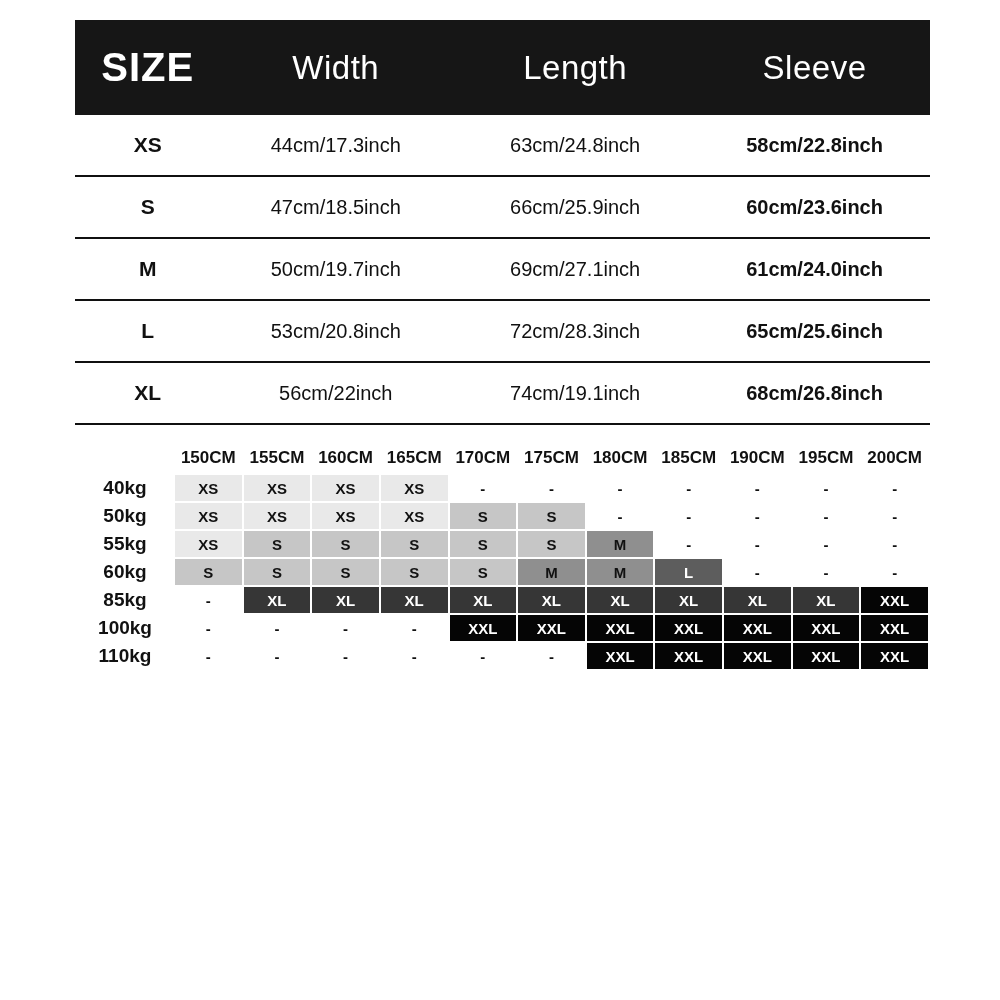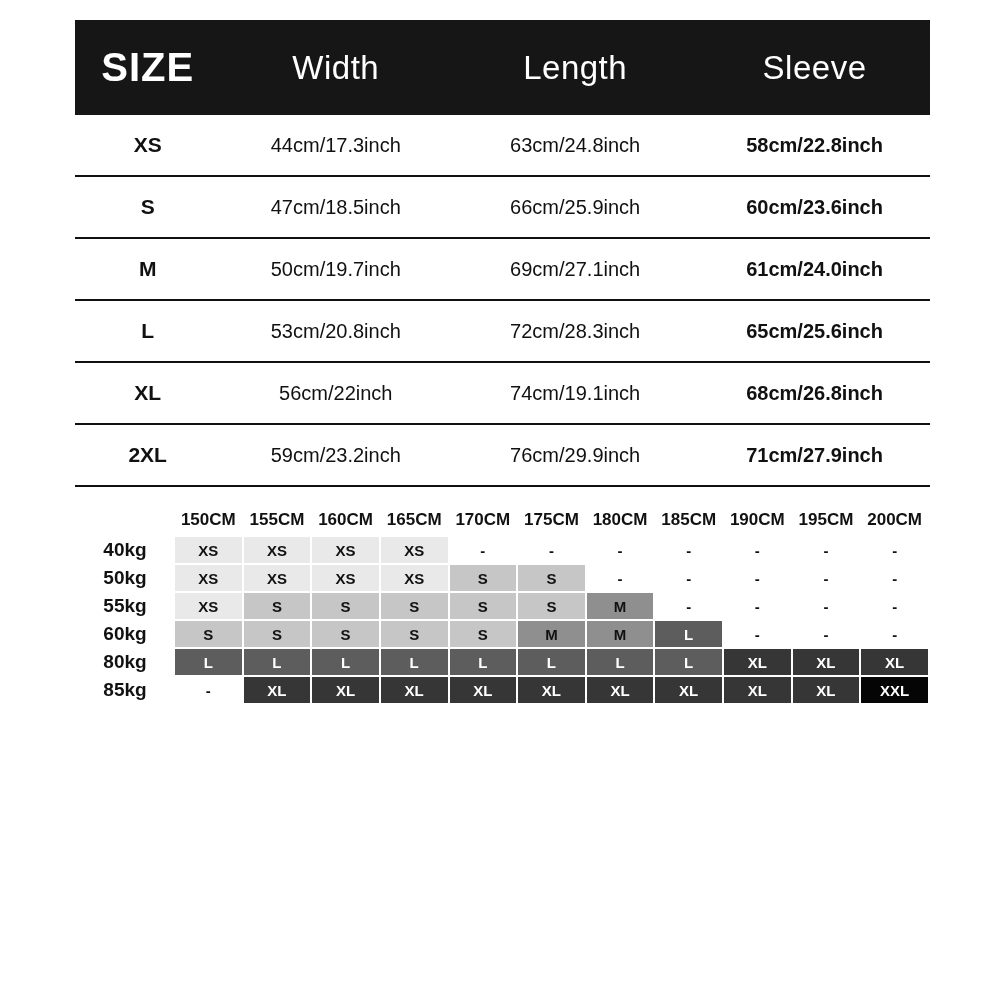--- a/index.html
+++ b/index.html
@@ -123,26 +123,20 @@
           <td class="col-size">L</td>
           <td class="col-width">53cm/20.8inch</td>
           <td class="col-length">72cm/28.3inch</td>
           <td class="col-sleeve">65cm/25.6inch</td>
         </tr>
         <tr>
           <td class="col-size">XL</td>
           <td class="col-width">56cm/22inch</td>
           <td class="col-length">74cm/19.1inch</td>
           <td class="col-sleeve">68cm/26.8inch</td>
-        </tr>
-        <tr>
-          <td class="col-size">2XL</td>
-          <td class="col-width">59cm/23.2inch</td>
-          <td class="col-length">76cm/29.9inch</td>
-          <td class="col-sleeve">71cm/27.9inch</td>
         </tr>
       </tbody>
   </table>
 
   <table class="fit-matrix">
     <colgroup>
         <col class="weight-col">
         <col>
         <col>
         <col>
@@ -222,43 +216,57 @@
           <td style="background: rgb(198, 198, 198); color: rgb(17, 17, 17);">S</td>
           <td style="background: rgb(198, 198, 198); color: rgb(17, 17, 17);">S</td>
           <td style="background: rgb(143, 143, 143); color: rgb(17, 17, 17);">M</td>
           <td style="background: rgb(143, 143, 143); color: rgb(17, 17, 17);">M</td>
           <td style="background: rgb(93, 93, 93); color: rgb(255, 255, 255);">L</td>
           <td style="background: rgb(255, 255, 255); color: rgb(17, 17, 17);">-</td>
           <td style="background: rgb(255, 255, 255); color: rgb(17, 17, 17);">-</td>
           <td style="background: rgb(255, 255, 255); color: rgb(17, 17, 17);">-</td>
         </tr>
         <tr>
-          <th class="weight">80kg</th>
-          <td style="background: rgb(93, 93, 93); color: rgb(255, 255, 255);">L</td>
-          <td style="background: rgb(93, 93, 93); color: rgb(255, 255, 255);">L</td>
-          <td style="background: rgb(93, 93, 93); color: rgb(255, 255, 255);">L</td>
-          <td style="background: rgb(93, 93, 93); color: rgb(255, 255, 255);">L</td>
-          <td style="background: rgb(93, 93, 93); color: rgb(255, 255, 255);">L</td>
-          <td style="background: rgb(93, 93, 93); color: rgb(255, 255, 255);">L</td>
-          <td style="background: rgb(93, 93, 93); color: rgb(255, 255, 255);">L</td>
-          <td style="background: rgb(93, 93, 93); color: rgb(255, 255, 255);">L</td>
-          <td style="background: rgb(54, 54, 54); color: rgb(255, 255, 255);">XL</td>
-          <td style="background: rgb(54, 54, 54); color: rgb(255, 255, 255);">XL</td>
-          <td style="background: rgb(54, 54, 54); color: rgb(255, 255, 255);">XL</td>
-        </tr>
-        <tr>
           <th class="weight">85kg</th>
           <td style="background: rgb(255, 255, 255); color: rgb(17, 17, 17);">-</td>
           <td style="background: rgb(54, 54, 54); color: rgb(255, 255, 255);">XL</td>
           <td style="background: rgb(54, 54, 54); color: rgb(255, 255, 255);">XL</td>
           <td style="background: rgb(54, 54, 54); color: rgb(255, 255, 255);">XL</td>
           <td style="background: rgb(54, 54, 54); color: rgb(255, 255, 255);">XL</td>
           <td style="background: rgb(54, 54, 54); color: rgb(255, 255, 255);">XL</td>
           <td style="background: rgb(54, 54, 54); color: rgb(255, 255, 255);">XL</td>
           <td style="background: rgb(54, 54, 54); color: rgb(255, 255, 255);">XL</td>
           <td style="background: rgb(54, 54, 54); color: rgb(255, 255, 255);">XL</td>
           <td style="background: rgb(54, 54, 54); color: rgb(255, 255, 255);">XL</td>
+          <td style="background: rgb(5, 5, 5); color: rgb(255, 255, 255);">XXL</td>
+        </tr>
+        <tr>
+          <th class="weight">100kg</th>
+          <td style="background: rgb(255, 255, 255); color: rgb(17, 17, 17);">-</td>
+          <td style="background: rgb(255, 255, 255); color: rgb(17, 17, 17);">-</td>
+          <td style="background: rgb(255, 255, 255); color: rgb(17, 17, 17);">-</td>
+          <td style="background: rgb(255, 255, 255); color: rgb(17, 17, 17);">-</td>
+          <td style="background: rgb(5, 5, 5); color: rgb(255, 255, 255);">XXL</td>
+          <td style="background: rgb(5, 5, 5); color: rgb(255, 255, 255);">XXL</td>
+          <td style="background: rgb(5, 5, 5); color: rgb(255, 255, 255);">XXL</td>
+          <td style="background: rgb(5, 5, 5); color: rgb(255, 255, 255);">XXL</td>
+          <td style="background: rgb(5, 5, 5); color: rgb(255, 255, 255);">XXL</td>
+          <td style="background: rgb(5, 5, 5); color: rgb(255, 255, 255);">XXL</td>
+          <td style="background: rgb(5, 5, 5); color: rgb(255, 255, 255);">XXL</td>
+        </tr>
+        <tr>
+          <th class="weight">110kg</th>
+          <td style="background: rgb(255, 255, 255); color: rgb(17, 17, 17);">-</td>
+          <td style="background: rgb(255, 255, 255); color: rgb(17, 17, 17);">-</td>
+          <td style="background: rgb(255, 255, 255); color: rgb(17, 17, 17);">-</td>
+          <td style="background: rgb(255, 255, 255); color: rgb(17, 17, 17);">-</td>
+          <td style="background: rgb(255, 255, 255); color: rgb(17, 17, 17);">-</td>
+          <td style="background: rgb(255, 255, 255); color: rgb(17, 17, 17);">-</td>
+          <td style="background: rgb(5, 5, 5); color: rgb(255, 255, 255);">XXL</td>
+          <td style="background: rgb(5, 5, 5); color: rgb(255, 255, 255);">XXL</td>
+          <td style="background: rgb(5, 5, 5); color: rgb(255, 255, 255);">XXL</td>
+          <td style="background: rgb(5, 5, 5); color: rgb(255, 255, 255);">XXL</td>
           <td style="background: rgb(5, 5, 5); color: rgb(255, 255, 255);">XXL</td>
         </tr>
       </tbody>
   </table>
 
 </div>
 
 </body></html>

